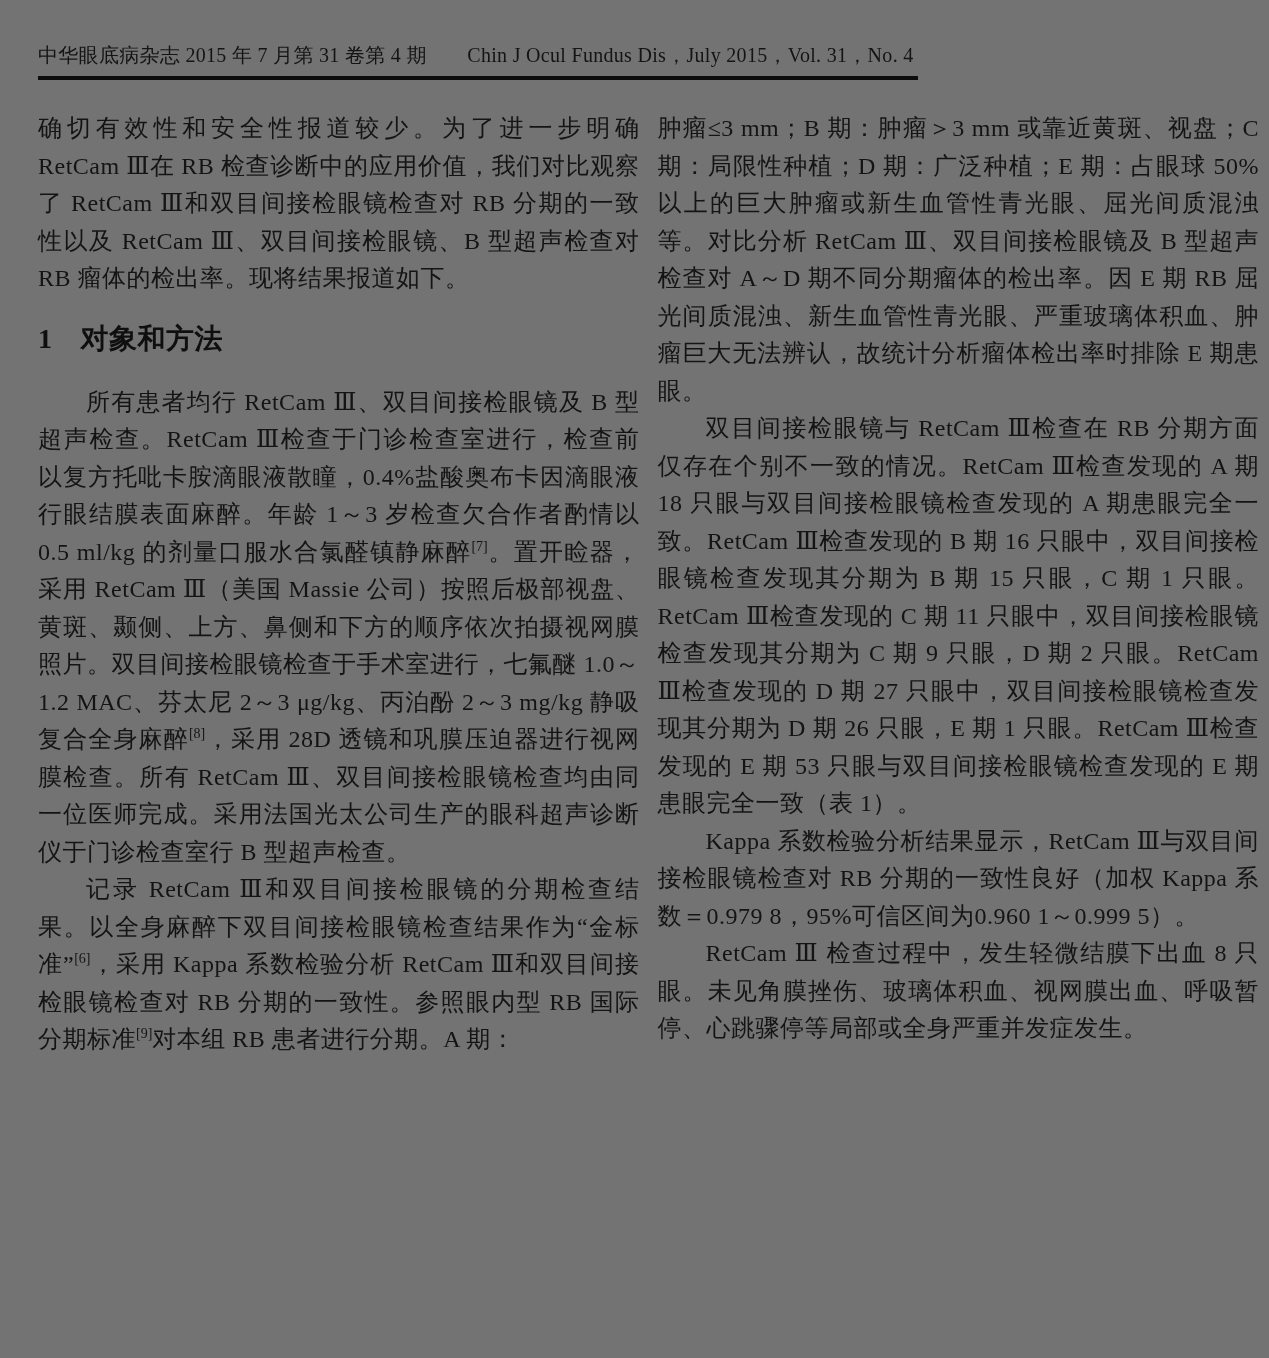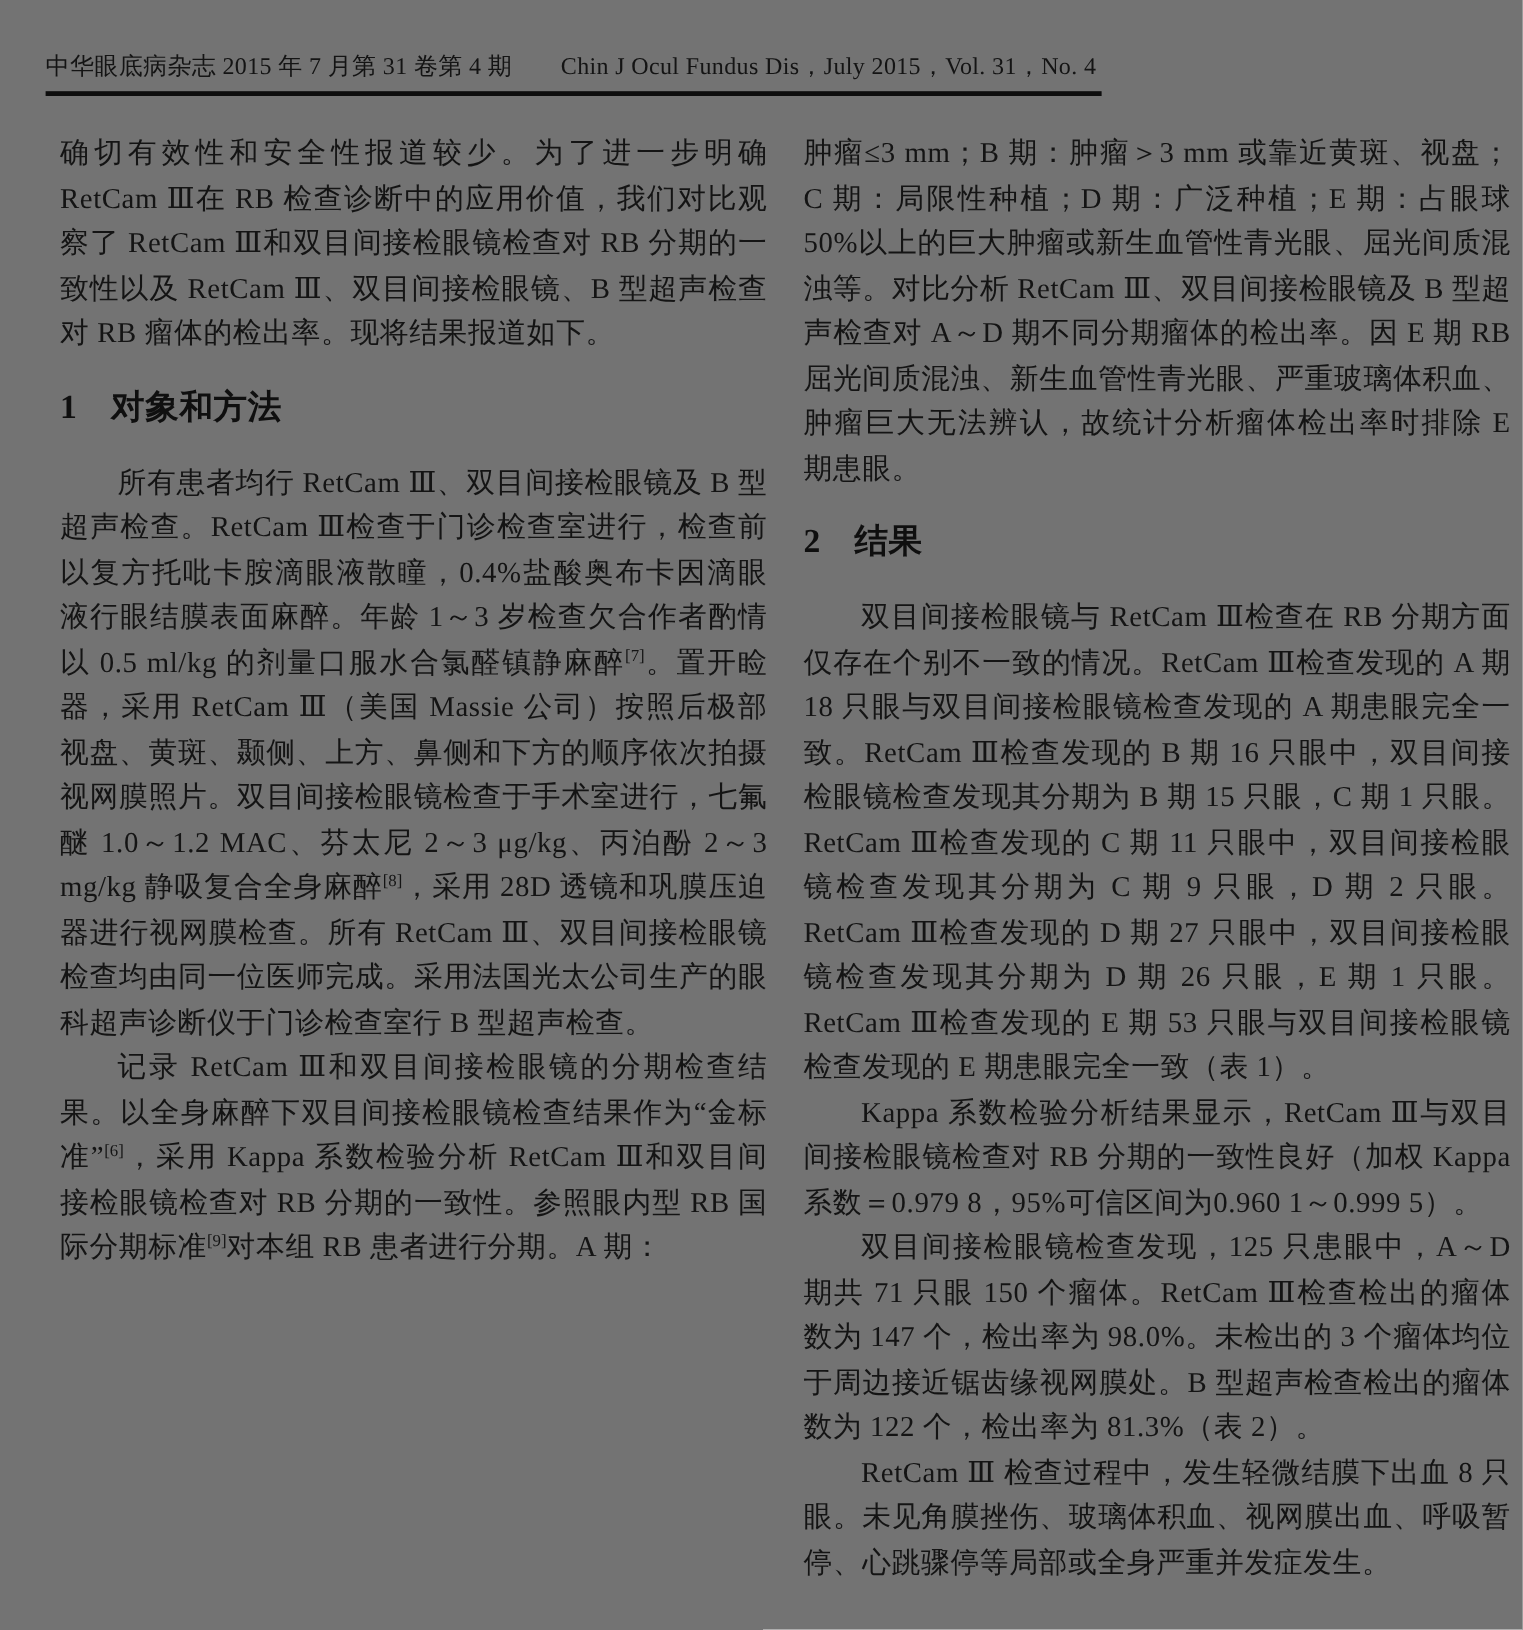--- a/index.html
+++ b/index.html
@@ -37,21 +37,20 @@
     gap: 18px;
     margin-top: 30px;
   }
   .col {
     width: 603px;
     font-size: 24px;
     line-height: 37.5px;
     text-align: justify;
     text-justify: inter-ideograph;
     letter-spacing: 0.5px;
-    margin-left: 12px;
   }
   .col p {
     margin: 0;
     word-break: break-word;
   }
   .col p.indent {
     text-indent: 2em;
   }
   .col p.noindent {
     text-indent: 0;
@@ -86,20 +85,18 @@
   </div>
   <div class="columns">
     <div class="col" id="col-left">
         <p class="noindent">确切有效性和安全性报道较少。为了进一步明确 RetCam Ⅲ在 RB 检查诊断中的应用价值，我们对比观察了 RetCam Ⅲ和双目间接检眼镜检查对 RB 分期的一致性以及 RetCam Ⅲ、双目间接检眼镜、B 型超声检查对 RB 瘤体的检出率。现将结果报道如下。</p>
         <h2 class="sec"><span class="hnum">1</span><span class="htitle">对象和方法</span></h2>
         <p class="indent">所有患者均行 RetCam Ⅲ、双目间接检眼镜及 B 型超声检查。RetCam Ⅲ检查于门诊检查室进行，检查前以复方托吡卡胺滴眼液散瞳，0.4%盐酸奥布卡因滴眼液行眼结膜表面麻醉。年龄 1～3 岁检查欠合作者酌情以 0.5 ml/kg 的剂量口服水合氯醛镇静麻醉<sup class="ref">[7]</sup>。置开睑器，采用 RetCam Ⅲ（美国 Massie 公司）按照后极部视盘、黄斑、颞侧、上方、鼻侧和下方的顺序依次拍摄视网膜照片。双目间接检眼镜检查于手术室进行，七氟醚 1.0～1.2 MAC、芬太尼 2～3 μg/kg、丙泊酚 2～3 mg/kg 静吸复合全身麻醉<sup class="ref">[8]</sup>，采用 28D 透镜和巩膜压迫器进行视网膜检查。所有 RetCam Ⅲ、双目间接检眼镜检查均由同一位医师完成。采用法国光太公司生产的眼科超声诊断仪于门诊检查室行 B 型超声检查。</p>
         <p class="indent">记录 RetCam Ⅲ和双目间接检眼镜的分期检查结果。以全身麻醉下双目间接检眼镜检查结果作为“金标准”<sup class="ref">[6]</sup>，采用 Kappa 系数检验分析 RetCam Ⅲ和双目间接检眼镜检查对 RB 分期的一致性。参照眼内型 RB 国际分期标准<sup class="ref">[9]</sup>对本组 RB 患者进行分期。A 期：</p>
       </div>
     <div class="col" id="col-right">
         <p class="noindent">肿瘤≤3 mm；B 期：肿瘤＞3 mm 或靠近黄斑、视盘；C 期：局限性种植；D 期：广泛种植；E 期：占眼球 50%以上的巨大肿瘤或新生血管性青光眼、屈光间质混浊等。对比分析 RetCam Ⅲ、双目间接检眼镜及 B 型超声检查对 A～D 期不同分期瘤体的检出率。因 E 期 RB 屈光间质混浊、新生血管性青光眼、严重玻璃体积血、肿瘤巨大无法辨认，故统计分析瘤体检出率时排除 E 期患眼。</p>
-        <h2 class="sec"><span class="hnum">2</span><span class="htitle">结果</span></h2>
         <p class="indent">双目间接检眼镜与 RetCam Ⅲ检查在 RB 分期方面仅存在个别不一致的情况。RetCam Ⅲ检查发现的 A 期 18 只眼与双目间接检眼镜检查发现的 A 期患眼完全一致。RetCam Ⅲ检查发现的 B 期 16 只眼中，双目间接检眼镜检查发现其分期为 B 期 15 只眼，C 期 1 只眼。RetCam Ⅲ检查发现的 C 期 11 只眼中，双目间接检眼镜检查发现其分期为 C 期 9 只眼，D 期 2 只眼。RetCam Ⅲ检查发现的 D 期 27 只眼中，双目间接检眼镜检查发现其分期为 D 期 26 只眼，E 期 1 只眼。RetCam Ⅲ检查发现的 E 期 53 只眼与双目间接检眼镜检查发现的 E 期患眼完全一致（表 1）。</p>
         <p class="indent">Kappa 系数检验分析结果显示，RetCam Ⅲ与双目间接检眼镜检查对 RB 分期的一致性良好（加权 Kappa 系数＝0.979 8，95%可信区间为0.960 1～0.999 5）。</p>
-        <p class="indent">双目间接检眼镜检查发现，125 只患眼中，A～D 期共 71 只眼 150 个瘤体。RetCam Ⅲ检查检出的瘤体数为 147 个，检出率为 98.0%。未检出的 3 个瘤体均位于周边接近锯齿缘视网膜处。B 型超声检查检出的瘤体数为 122 个，检出率为 81.3%（表 2）。</p>
         <p class="indent">RetCam Ⅲ 检查过程中，发生轻微结膜下出血 8 只眼。未见角膜挫伤、玻璃体积血、视网膜出血、呼吸暂停、心跳骤停等局部或全身严重并发症发生。</p>
       </div>
   </div>
 </div>
 
 </body></html>

